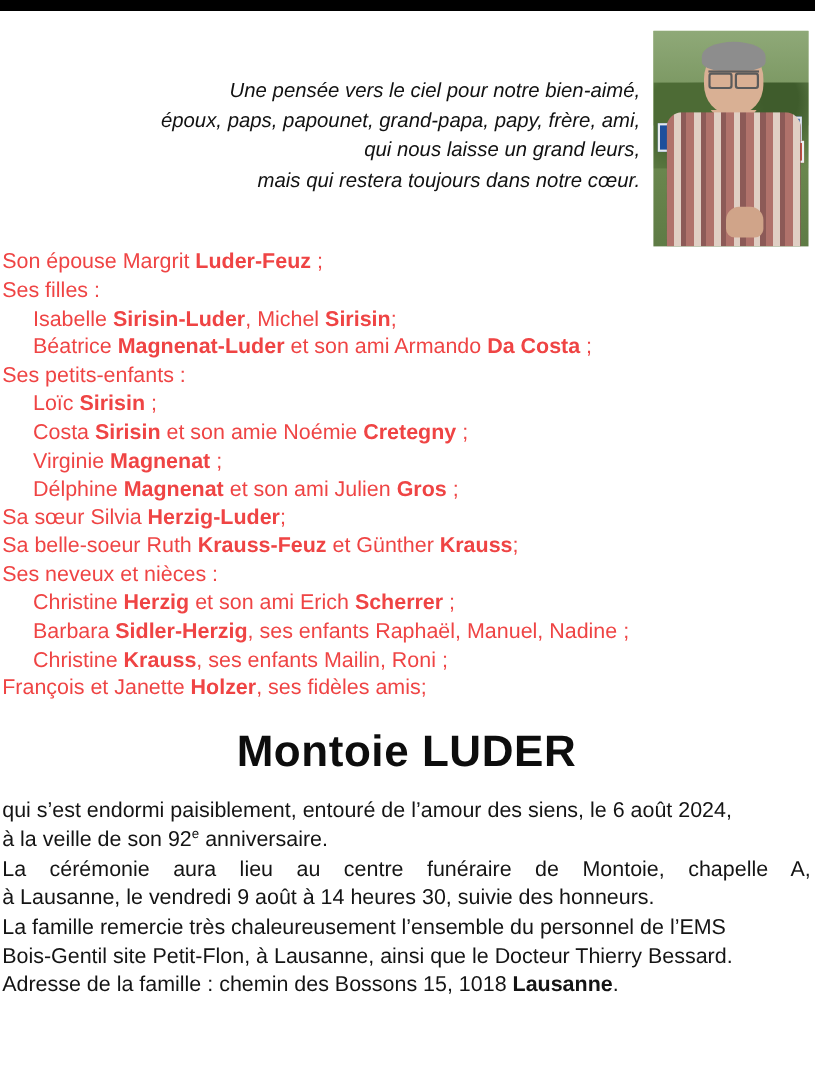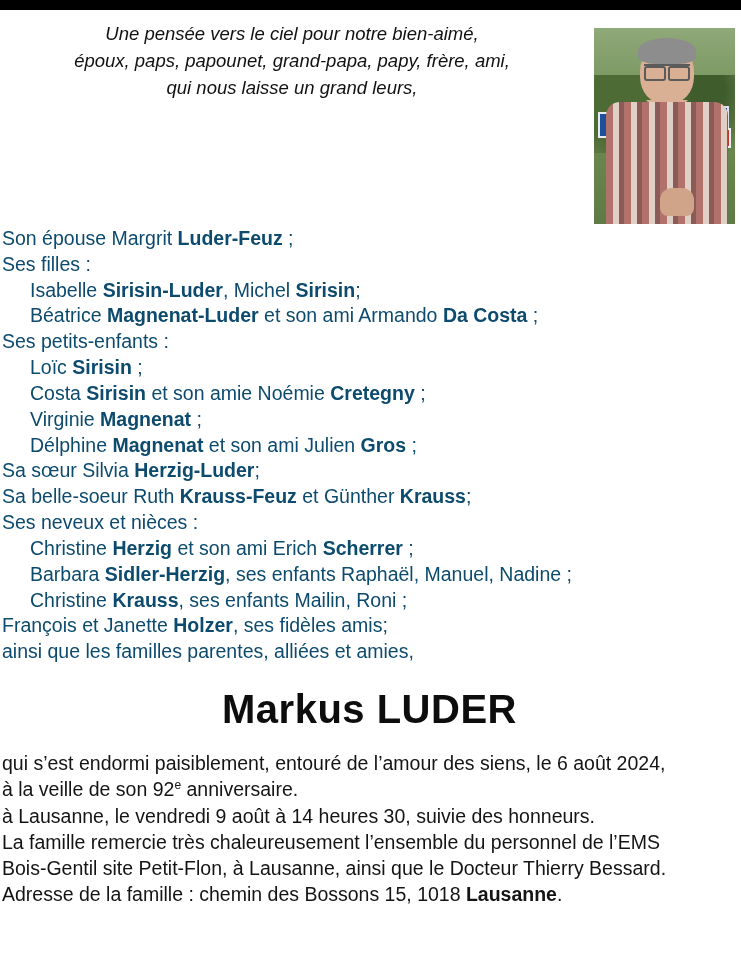--- a/index.html
+++ b/index.html
@@ -32,27 +32,28 @@
   }
   
   .poem-wrap {
     display: flex;
     align-items: flex-start;
     justify-content: space-between;
     padding-top: 8px;
   }
   .poem {
     flex: 1 1 auto;
-    text-align: center;
+    text-align: right;
     font-style: italic;
     font-size: 18.5px;
     line-height: 1.47;
     padding-right: 12px;
     padding-top: 2px;
     color: #111;
+    margin-top: 48px;
   }
   .poem div { white-space: nowrap; }
   .portrait {
     flex: 0 0 auto;
     width: 141px;
     height: 196px;
     margin-top: 10px;
     margin-right: 2px;
     position: relative;
     overflow: hidden;
@@ -110,21 +111,21 @@
   .portrait .hand {
     position: absolute; left: 66px; top: 160px; width: 34px; height: 28px;
     background: #d0a489; border-radius: 12px 12px 8px 8px;
   }
 
   
   .family {
     font-size: 19.5px;
     line-height: 1.325;
     margin-top: 2px;
-    color: #0c4a6e;
+    color: #ef4444;
   }
   .family .line { white-space: nowrap; }
   .family .indent { padding-left: 28px; }
   .family b { font-weight: bold; }
 
   .deceased {
     text-align: center;
     font-size: 40px;
     font-weight: bold;
     letter-spacing: 0.5px;
@@ -153,20 +154,21 @@
 
   <div class="top-rule"></div>
 
   <div class="content">
 
     <div class="poem-wrap">
       <div class="poem">
         <div>Une pensée vers le ciel pour notre bien-aimé,</div>
         <div>époux, paps, papounet, grand-papa, papy, frère, ami,</div>
         <div>qui nous laisse un grand leurs,</div>
+        <div>mais qui restera toujours dans notre cœur.</div>
       </div>
       <div class="portrait">
         <div class="bg-sky"></div>
         <div class="bg-foliage"></div>
         <div class="sign-blue"></div>
         <div class="sign-blue2"></div>
         <div class="sign-red"></div>
         <div class="person-head"></div>
         <div class="person-hair"></div>
         <div class="glasses"></div>
@@ -186,28 +188,28 @@
         <div class="line indent"><span>Costa </span><b>Sirisin</b><span> et son amie Noémie </span><b>Cretegny</b><span> ;</span></div>
         <div class="line indent"><span>Virginie </span><b>Magnenat</b><span> ;</span></div>
         <div class="line indent"><span>Délphine </span><b>Magnenat</b><span> et son ami Julien </span><b>Gros</b><span> ;</span></div>
         <div class="line"><span>Sa sœur Silvia </span><b>Herzig-Luder</b><span>;</span></div>
         <div class="line"><span>Sa belle-soeur Ruth </span><b>Krauss-Feuz</b><span> et Günther </span><b>Krauss</b><span>;</span></div>
         <div class="line"><span>Ses neveux et nièces :</span></div>
         <div class="line indent"><span>Christine </span><b>Herzig</b><span> et son ami Erich </span><b>Scherrer</b><span> ;</span></div>
         <div class="line indent"><span>Barbara </span><b>Sidler-Herzig</b><span>, ses enfants Raphaël, Manuel, Nadine ;</span></div>
         <div class="line indent"><span>Christine </span><b>Krauss</b><span>, ses enfants Mailin, Roni ;</span></div>
         <div class="line"><span>François et Janette </span><b>Holzer</b><span>, ses fidèles amis;</span></div>
-        <div class="line"><span>ainsi que les familles parentes, alliées et amies,</span></div>
       </div>
 
-    <div class="deceased">Markus LUDER</div>
+    <div class="deceased">Montoie LUDER</div>
 
     <div class="body-text">
       <div class="line">qui s’est endormi paisiblement, entouré de l’amour des siens, le 6 août 2024,</div>
       <div class="line"><span>à la veille de son 92</span><sup>e</sup><span> anniversaire.</span></div>
+      <div class="just">La cérémonie aura lieu au centre funéraire de Montoie, chapelle A,</div>
       <div class="line">à Lausanne, le vendredi 9 août à 14 heures 30, suivie des honneurs.</div>
       <div class="line">La famille remercie très chaleureusement l’ensemble du personnel de l’EMS</div>
       <div class="line">Bois-Gentil site Petit-Flon, à Lausanne, ainsi que le Docteur Thierry Bessard.</div>
       <div class="line"><span>Adresse de la famille : chemin des Bossons 15, 1018 </span><b>Lausanne</b><span>.</span></div>
     </div>
 
   </div>
 </div>
 
 </body></html>

